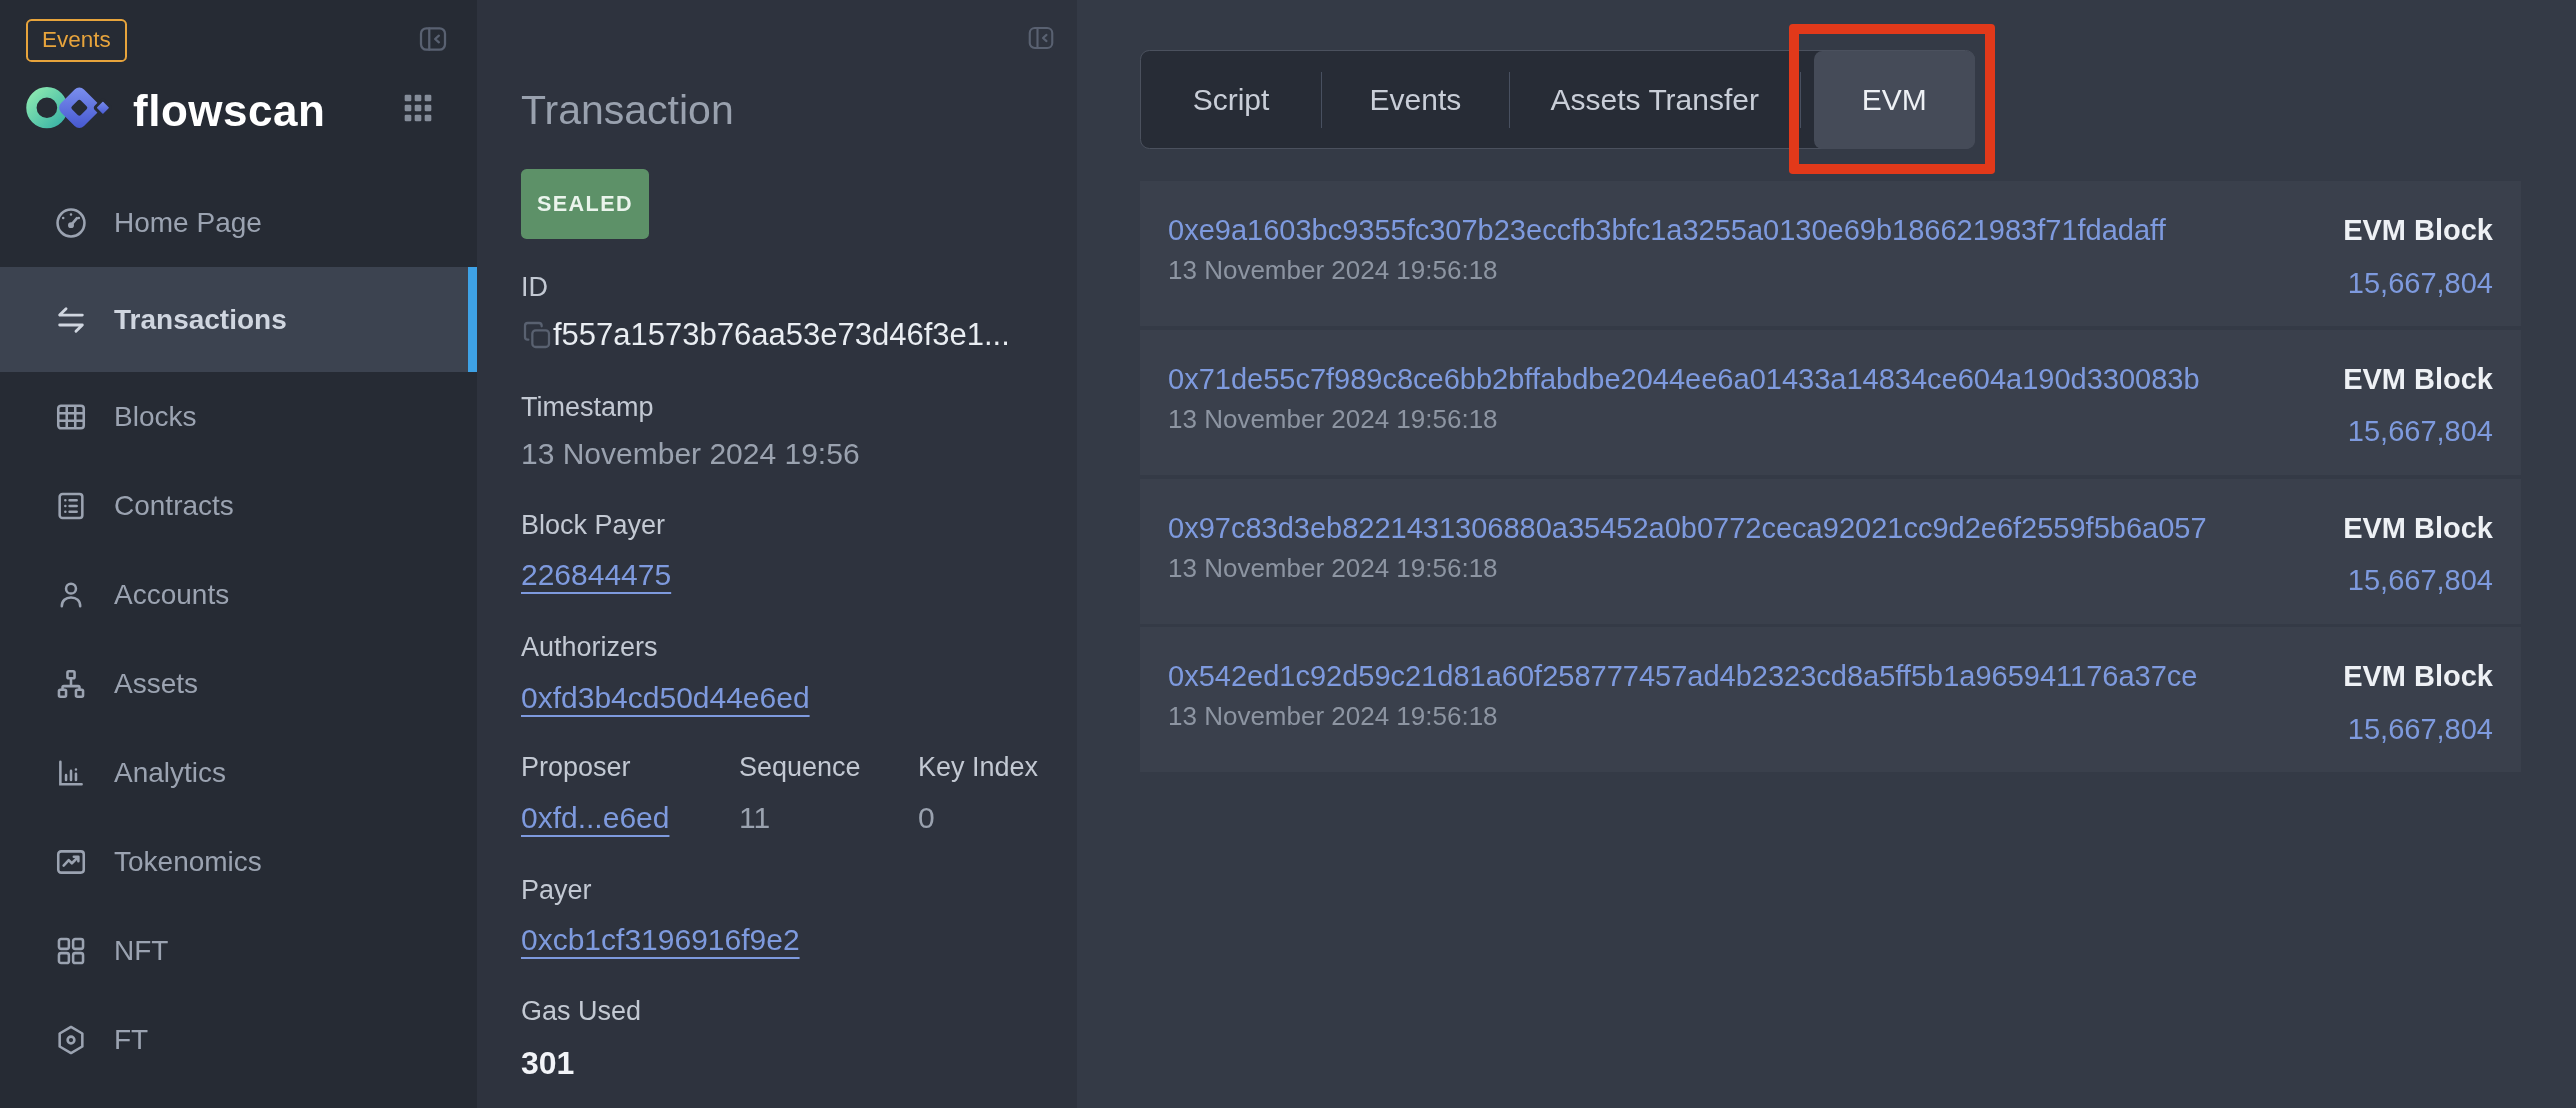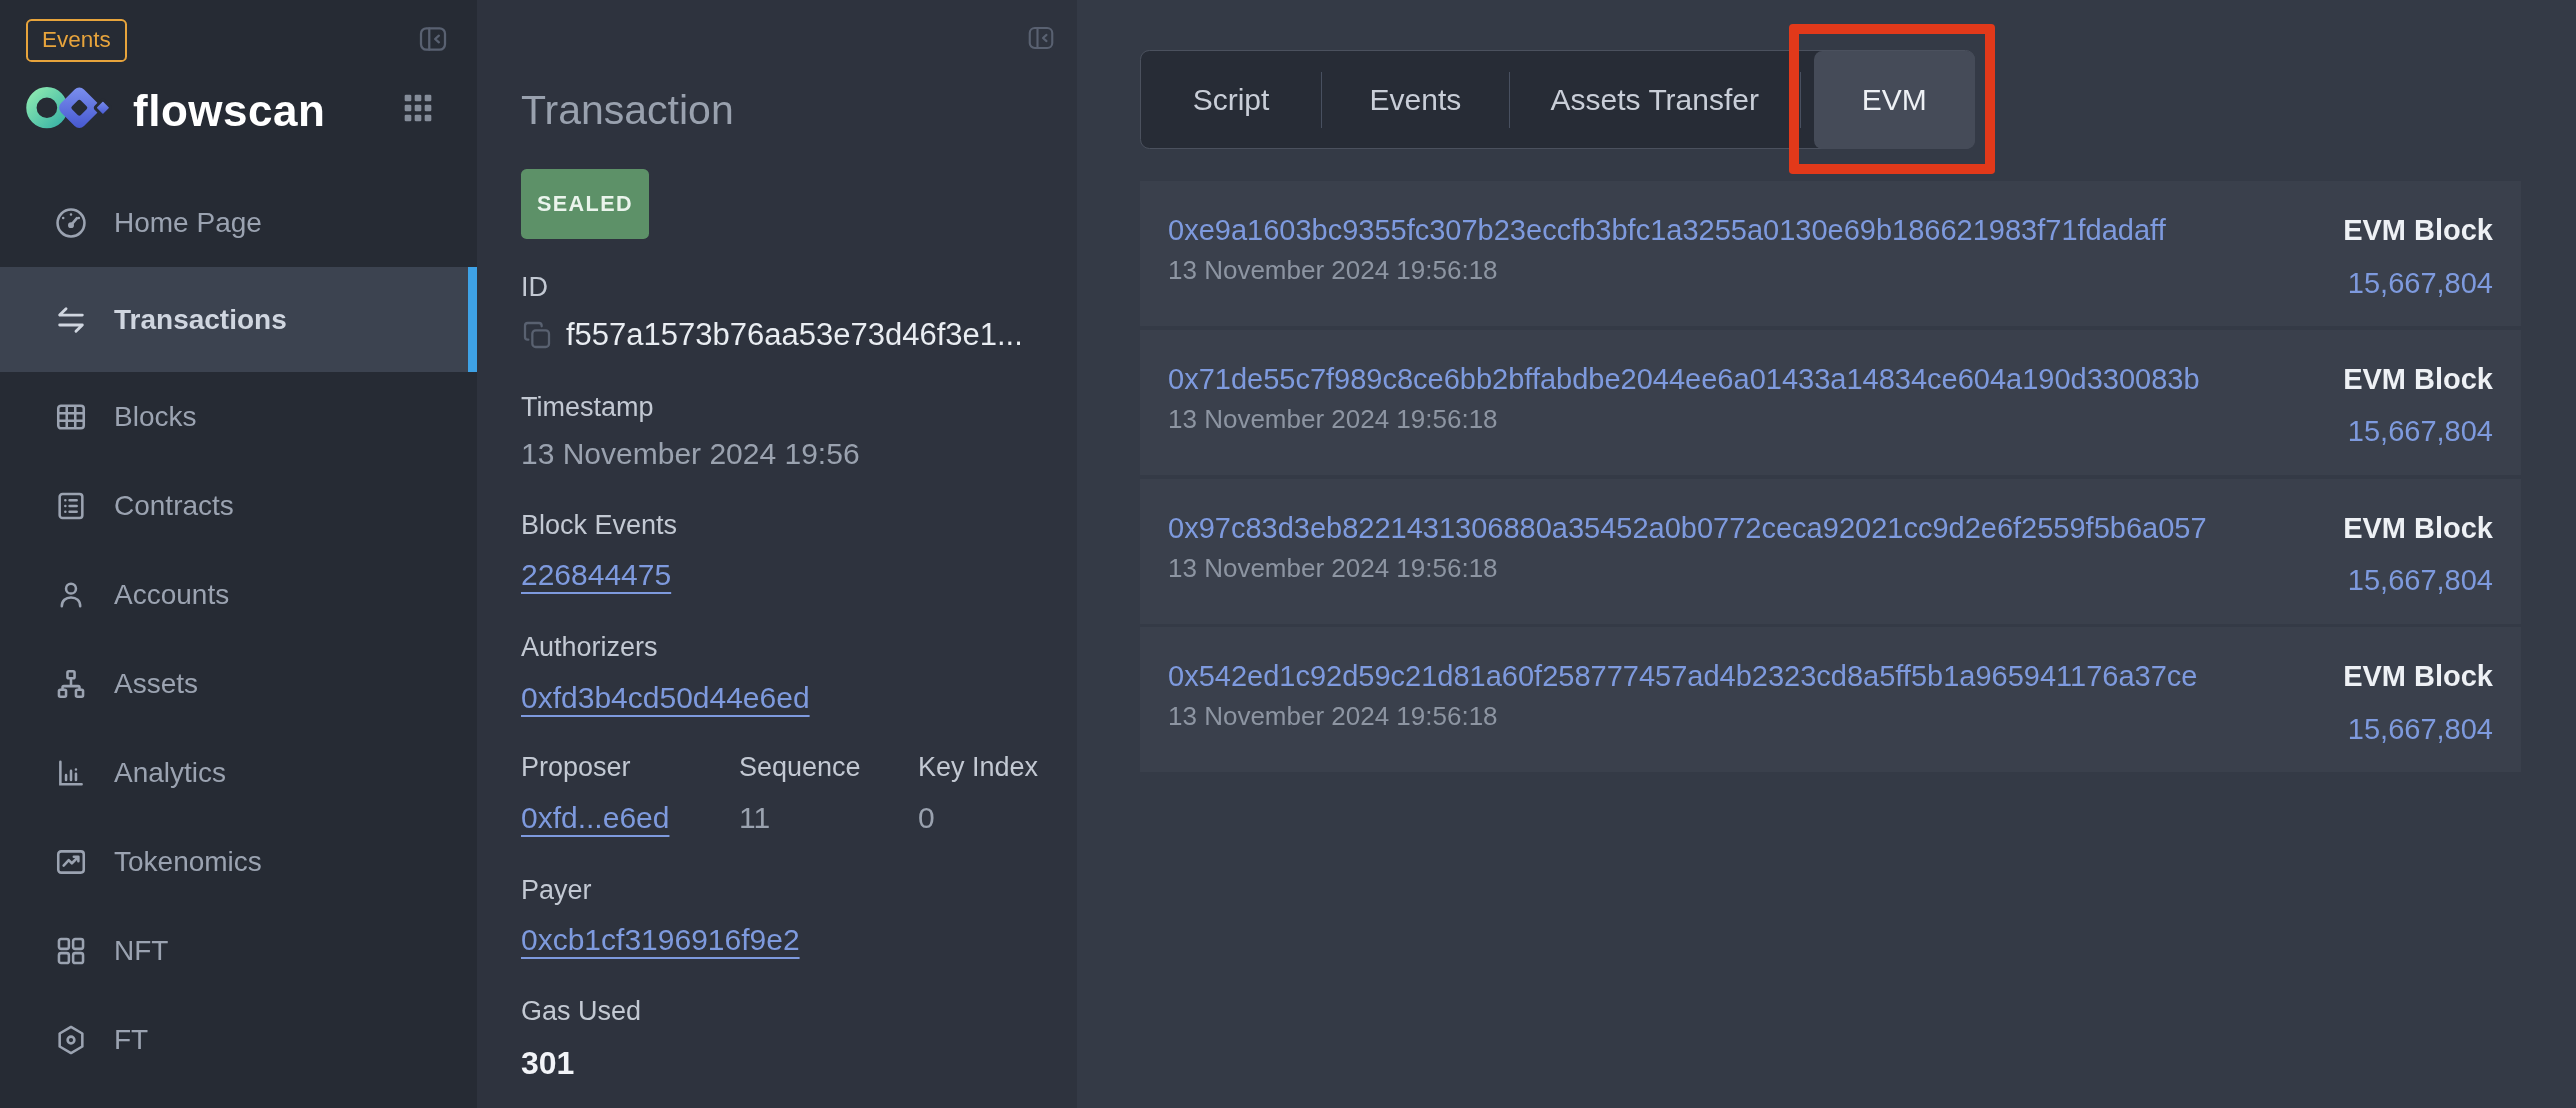--- a/index.html
+++ b/index.html
@@ -76,21 +76,21 @@
   }
   .f-label { font-size:27px; line-height:28px; font-weight:500; color:#c3c9d3; }
   .f-label.mt-first { margin-top:34px; }
   .f-label.mt { margin-top:41px; }
   .f-value { font-size:30px; line-height:34px; color:#9aa2af; margin-top:18px; }
   .f-link {
     display:inline-block;
     font-size:30px; line-height:34px; color:#7e9ade; margin-top:19px;
     text-decoration:underline; text-underline-offset:6.6px; text-decoration-thickness:1.9px;
   }
-  .id-row { display:flex; align-items:center; gap:13px; margin-top:17px; }
+  .id-row { display:flex; align-items:center; margin-top:17px; }
   .id-row .copy { color:#596170; }
   .id-value { font-size:31px; line-height:34px; color:#e9edf2; }
   .three-col {
     display:grid; grid-template-columns:218px 179px auto;
     row-gap:19.7px; margin-top:38px;
   }
   .three-col .f-label, .three-col .f-value, .three-col .f-link { margin-top:0; }
   .gas-value { font-size:32px; line-height:36px; font-weight:700; color:#f2f4f8; margin-top:19.7px; }
 
   
@@ -314,21 +314,21 @@
         <rect x="8.5" y="8.5" width="12.5" height="12.5" rx="2.5"></rect>
         <path d="M5.5 15.5H5a2 2 0 0 1-2-2V5a2 2 0 0 1 2-2h8.5a2 2 0 0 1 2 2v.5"></path>
       </svg>
     </span>
     <span class="id-value">f557a1573b76aa53e73d46f3e1...</span>
   </div>
 
   <div class="f-label mt">Timestamp</div>
   <div class="f-value" style="margin-top:16px">13 November 2024 19:56</div>
 
-  <div class="f-label" style="margin-top:40px">Block Events</div>
+  <div class="f-label" style="margin-top:40px">Block Payer</div>
   <a class="f-link">226844475</a>
 
   <div class="f-label mt">Authorizers</div>
   <a class="f-link" style="margin-top:19.7px">0xfd3b4cd50d44e6ed</a>
 
   <div class="three-col">
     <div class="f-label">Proposer</div>
     <div class="f-label">Sequence</div>
     <div class="f-label">Key Index</div>
     <div><a class="f-link" style="margin-top:0">0xfd...e6ed</a></div>

